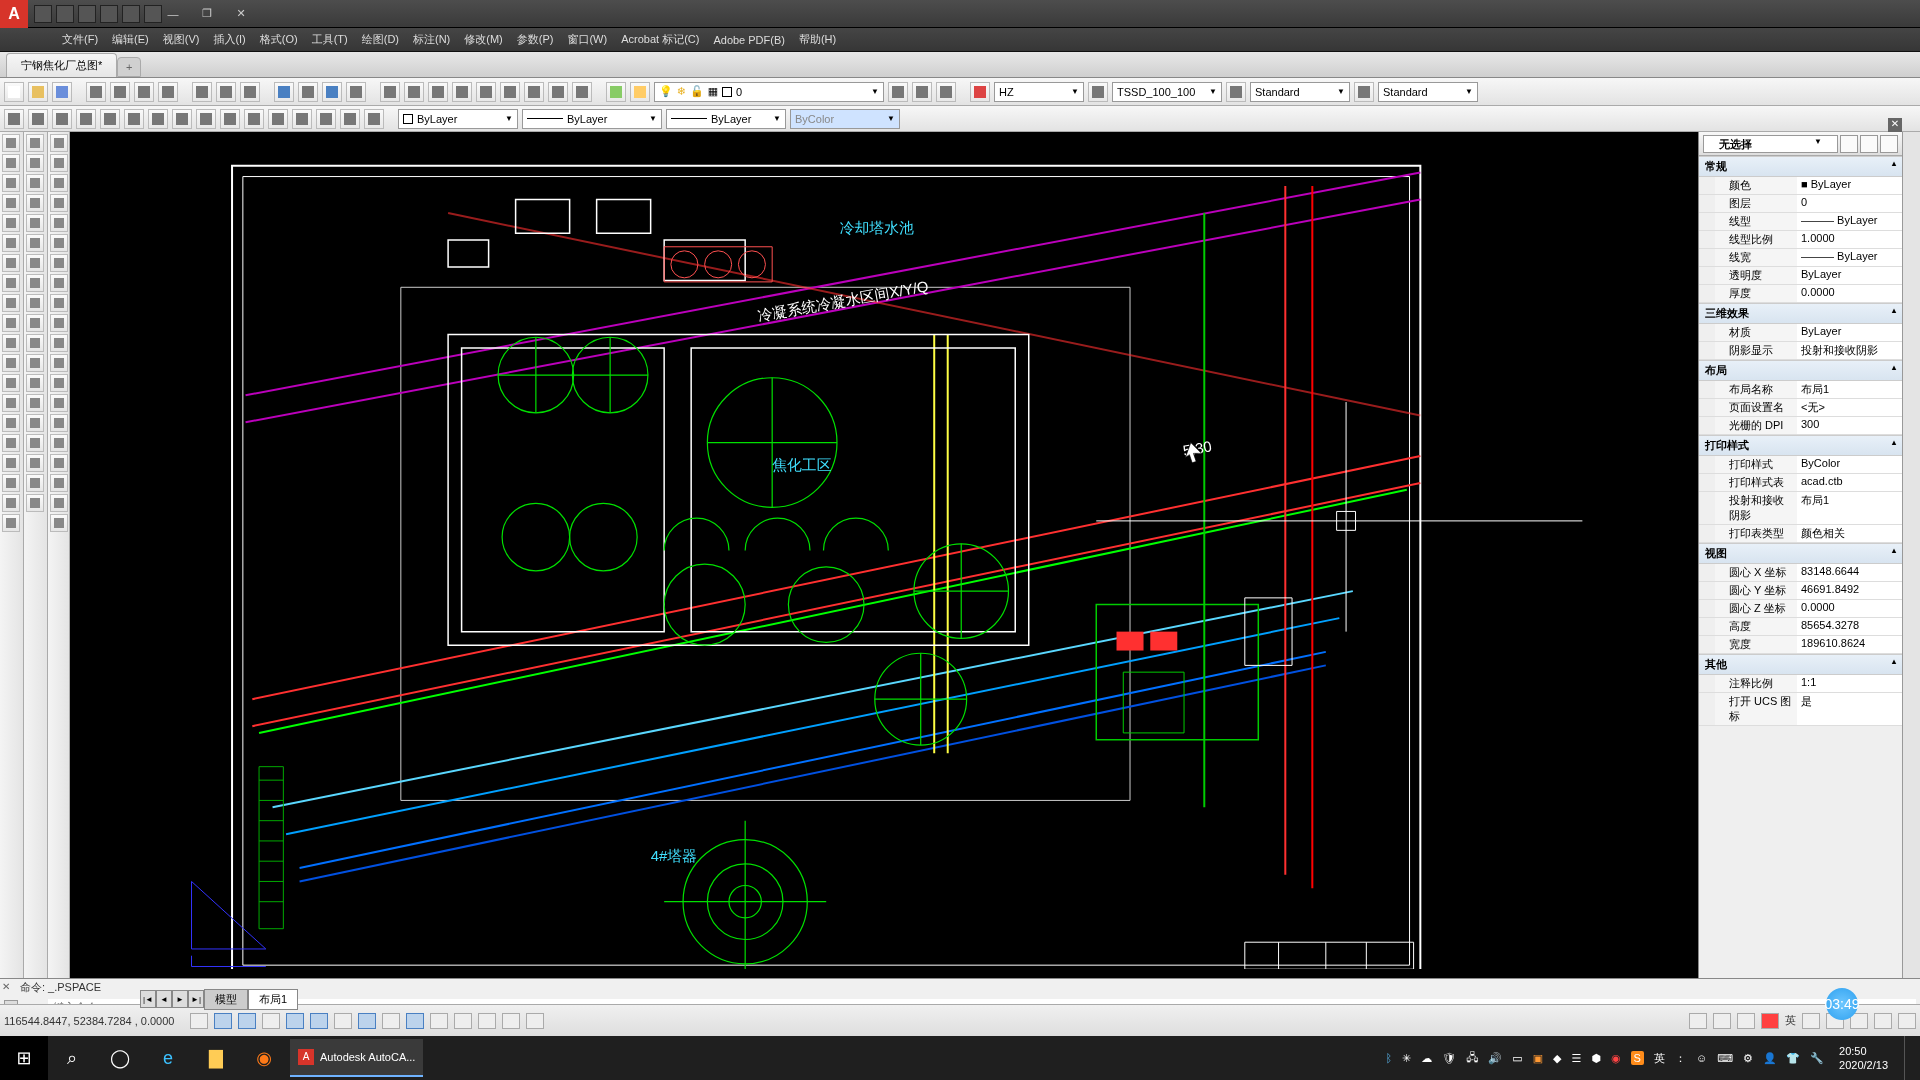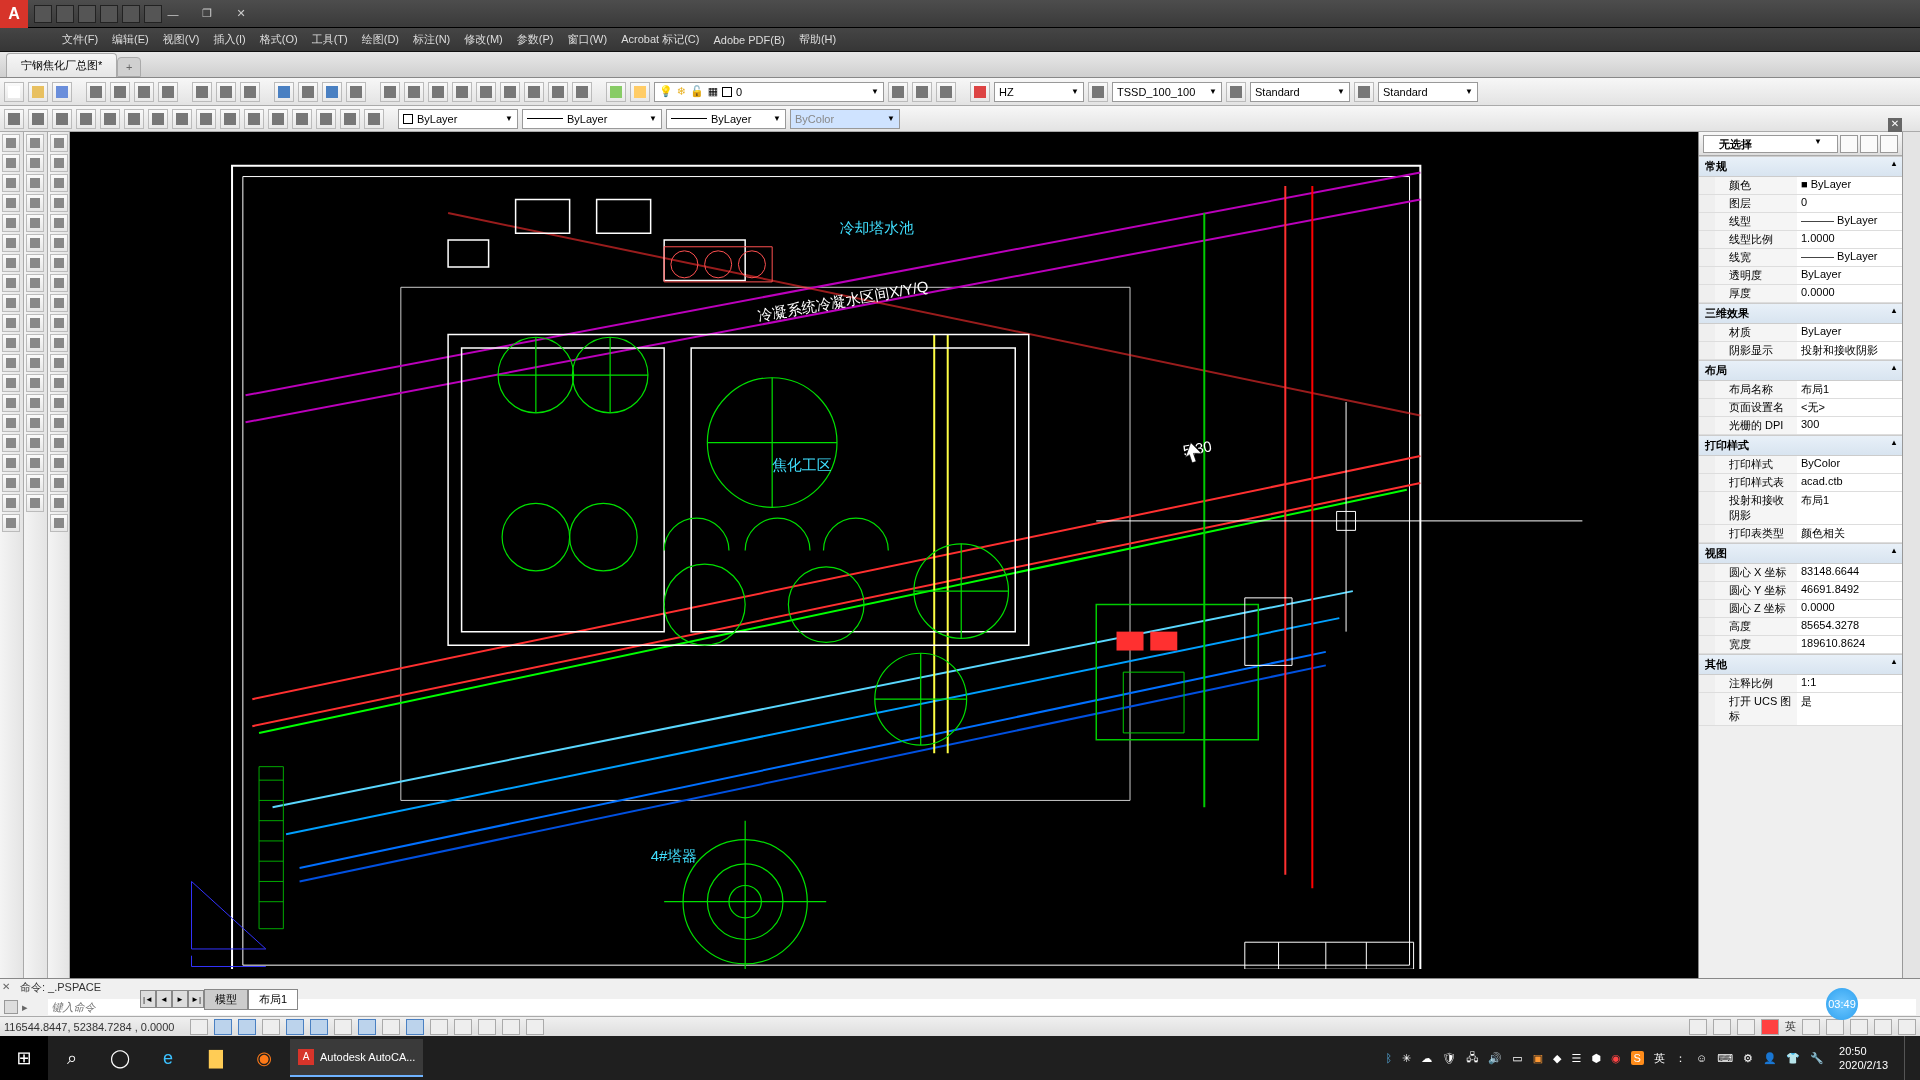--- a/index.html
+++ b/index.html
@@ -54,26 +54,26 @@
   .modeltabs .mtab{padding:2px 10px;background:#ccc;border:1px solid #888;}
   .modeltabs .mtab.active{background:#fff;}
   .hscroll{position:absolute;bottom:26px;left:180px;right:222px;height:18px;background:#e4e4e4;border:1px solid #999;}
   .hscroll .harrow{width:16px;height:16px;background:#ccc;border:1px solid #888;position:absolute;}
   .cmdline{height:38px;background:#f0f0f0;border-top:1px solid #888;position:absolute;bottom:20px;left:0;right:0;}
   .cmdline .cl1{height:18px;padding:1px 20px;color:#333;}
   .cmdline .cl2{height:20px;display:flex;align-items:center;padding:0 4px;}
   .cmdline .cl2 .cicon{width:14px;height:14px;background:#ddd;border:1px solid #999;}
   .cmdline .cl2 input{flex:1;margin-left:16px;border:none;background:#fff;height:16px;padding:0 4px;font-style:italic;color:#999;}
   .cmdline .xbtn{position:absolute;left:2px;top:2px;width:12px;height:12px;color:#666;font-size:10px;}
-  .statusrow{position:absolute;bottom:0;left:0;right:0;height:20px;background:linear-gradient(#f0f0f0,#dedede);border-top:1px solid #aaa;display:flex;align-items:center;padding:0 4px;gap:6px;}
+  .statusrow{position:absolute;bottom:0;left:0;right:0;height:32px;background:linear-gradient(#f0f0f0,#dedede);border-top:1px solid #aaa;display:flex;align-items:center;padding:0 4px;gap:6px;}
   .statusrow .coords{min-width:180px;color:#333;}
   .statusrow .sbtn{width:18px;height:16px;border:1px solid #aaa;background:#eee;}
   .statusrow .sbtn.on{background:#bcd3ec;border-color:#4a80c2;}
   .statusrow .spacer{flex:1;}
-  .timebadge{width:32px;height:32px;border-radius:50%;background:radial-gradient(#6ec7ff,#2da0ef);color:#fff;display:flex;align-items:center;justify-content:center;font-size:11px;position:absolute;right:62px;bottom:60px;z-index:20;}
+  .timebadge{width:32px;height:32px;border-radius:50%;background:radial-gradient(#6ec7ff,#2da0ef);color:#fff;display:flex;align-items:center;justify-content:center;font-size:14px;position:absolute;right:62px;bottom:60px;z-index:20;}
   
   .taskbar{position:absolute;bottom:0;left:0;right:0;height:44px;background:#1f1f1f;display:flex;align-items:center;color:#fff;}
   .taskbar .tkbtn{width:48px;height:44px;display:flex;align-items:center;justify-content:center;font-size:18px;}
   .taskbar .tkbtn.start{background:#000;}
   .taskbar .running{display:flex;align-items:center;padding:0 8px;background:#3a3a3a;height:38px;border-bottom:2px solid #6fb3ff;margin:0 2px;}
   .taskbar .tray{margin-left:auto;display:flex;align-items:center;gap:10px;padding:0 10px;}
   .taskbar .clock{text-align:left;line-height:14px;margin-left:5px;font-size:11px;}
   #canvas-svg line,#canvas-svg rect,#canvas-svg circle,#canvas-svg path,#canvas-svg polyline{vector-effect:non-scaling-stroke;}
 </style>
 </head>

